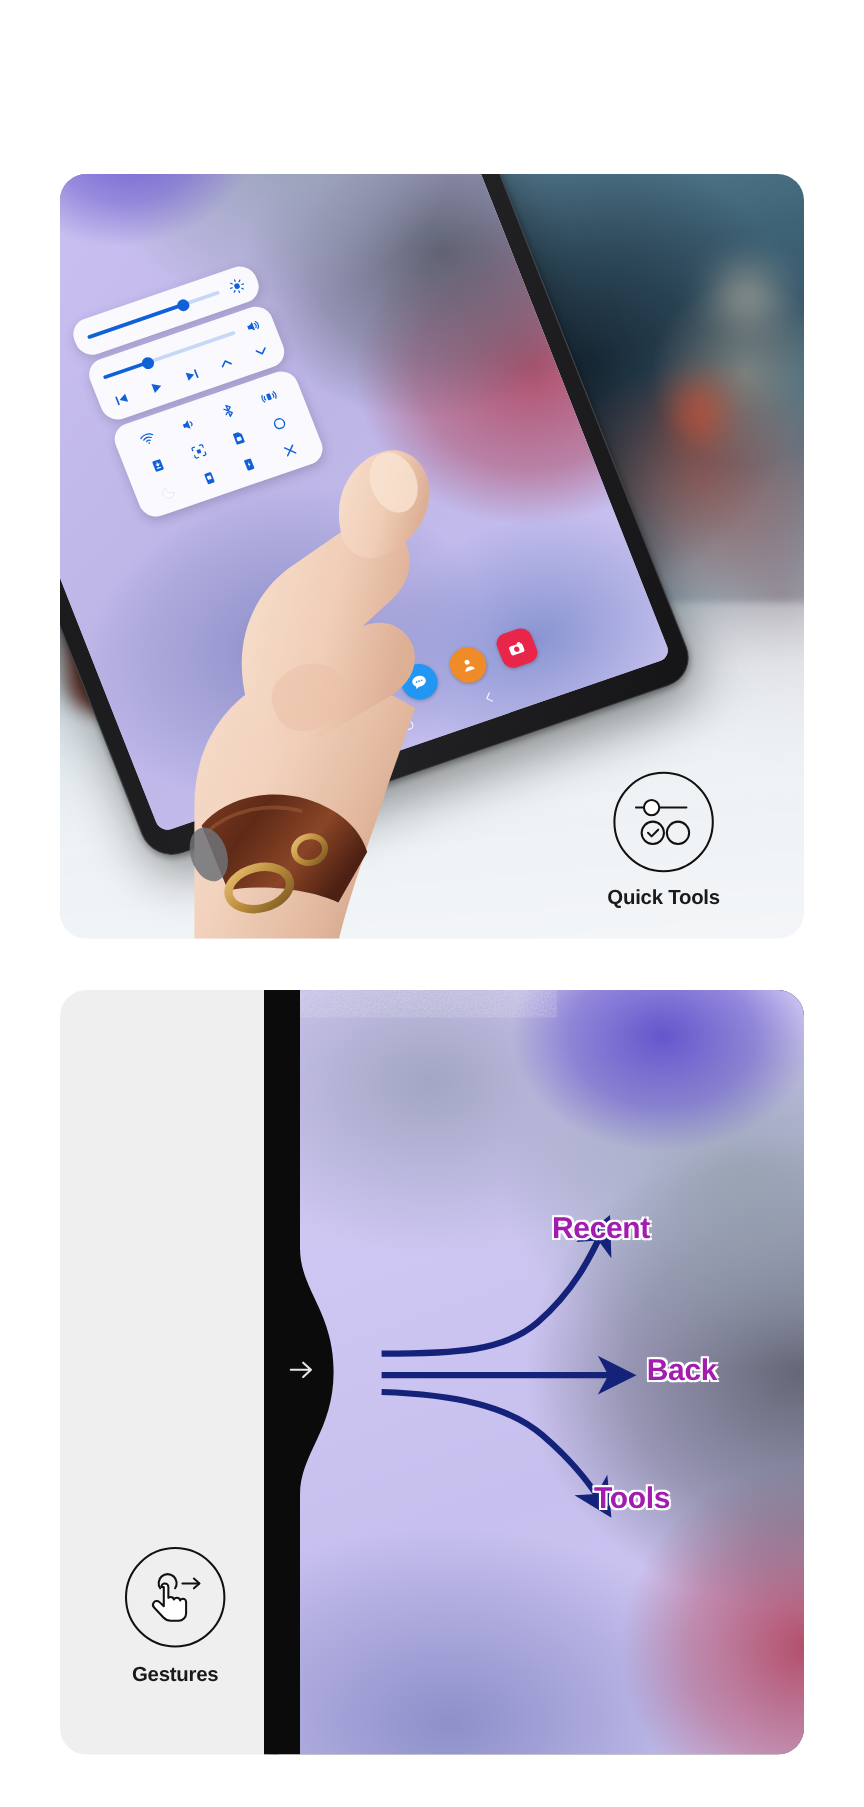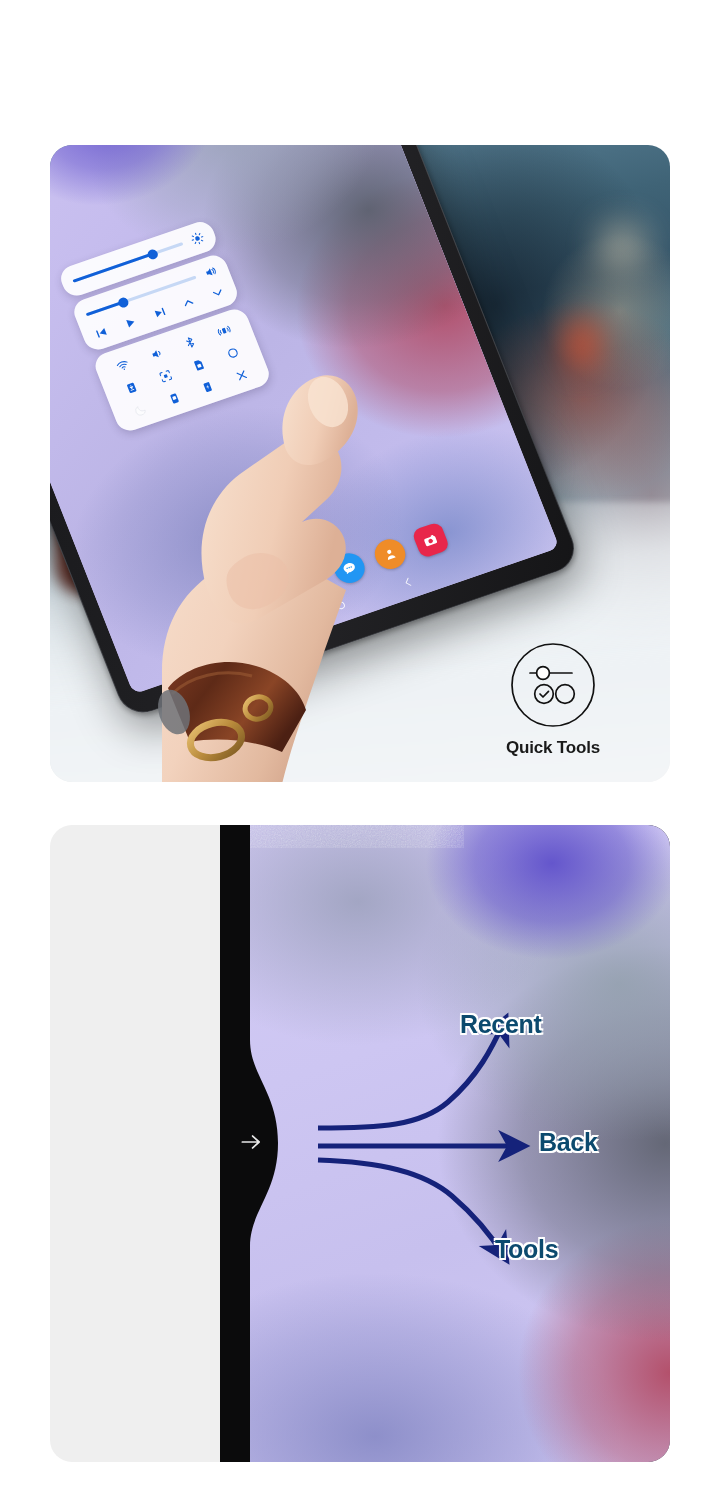--- a/index.html
+++ b/index.html
@@ -266,21 +266,21 @@
   }
   .gest-overlay {
     position: absolute; inset: 0;
     z-index: 5;
     pointer-events: none;
   }
   .gest-label {
     position: absolute;
     font-size: 25px;
     font-weight: 700;
-    color: #0c4a6e;
+    color: #a21caf;
     letter-spacing: -0.3px;
     text-shadow:
       -1.6px -1.6px 0 #fff, 1.6px -1.6px 0 #fff,
       -1.6px 1.6px 0 #fff, 1.6px 1.6px 0 #fff,
       0 0 3px #fff;
     z-index: 7;
   }
   .g-recent { left: 460px; top: 1010px; }
   .g-back   { left: 495px; top: 1128px; padding-left: 44px; }
   .g-home   { left: 495px; top: 1235px; }
@@ -662,14 +662,31 @@
       <path d="M318 1146 L520 1146" marker-end="url(#ah)"></path>
 
       <path d="M318 1160 C380 1162 424 1172 452 1196 C480 1220 494 1240 504 1256" marker-end="url(#ah)"></path>
     </g>
   </svg>
 
   <span class="gest-label g-recent">Recent</span>
   <span class="gest-label g-back">Back</span>
   <span class="gest-label g-home">Tools</span>
 
+  <div class="badge2">
+    <svg width="86" height="86" viewBox="0 0 86 86">
+      <circle cx="43" cy="43" r="41" fill="none" stroke="#111111" stroke-width="1.7"></circle>
+
+      <path d="M30.5 35.5 a7.5 7.5 0 1 1 12.4 0" fill="none" stroke="#111111" stroke-width="1.7" stroke-linecap="round"></path>
+
+      <line x1="49" y1="31.5" x2="63" y2="31.5" stroke="#111111" stroke-width="1.7" stroke-linecap="round"></line>
+      <path d="M58.6 27.4 L63.2 31.5 L58.6 35.6" fill="none" stroke="#111111" stroke-width="1.7" stroke-linecap="round" stroke-linejoin="round"></path>
+
+      <path d="M33.5 34.5 V50.5 l-3.6-3.4 c-1.5-1.4-3.7-1.2-4.8 .3 -1 1.4-.7 3.2 .5 4.4
+               l7.6 8.1 c1.6 1.7 3.8 2.7 6.2 2.7 h6.4 c3.5 0 6.3-2.8 6.3-6.3 V47
+               c0-1.5-1.2-2.7-2.7-2.7 -1 0-1.9 .6-2.3 1.4 -.2-1.3-1.3-2.3-2.7-2.3
+               -1.1 0-2 .6-2.5 1.5 -.3-1.2-1.4-2.1-2.7-2.1 -.7 0-1.4 .3-1.9 .7 V34.5
+               c0-1.6-1.3-2.9-2.9-2.9 -1.6 0-2.9 1.3-2.9 2.9z" fill="#ffffff" stroke="#111111" stroke-width="1.7" stroke-linejoin="round"></path>
+    </svg>
+    <span class="badge2-label">Gestures</span>
+  </div>
 
 </div>
 
 </body></html>

